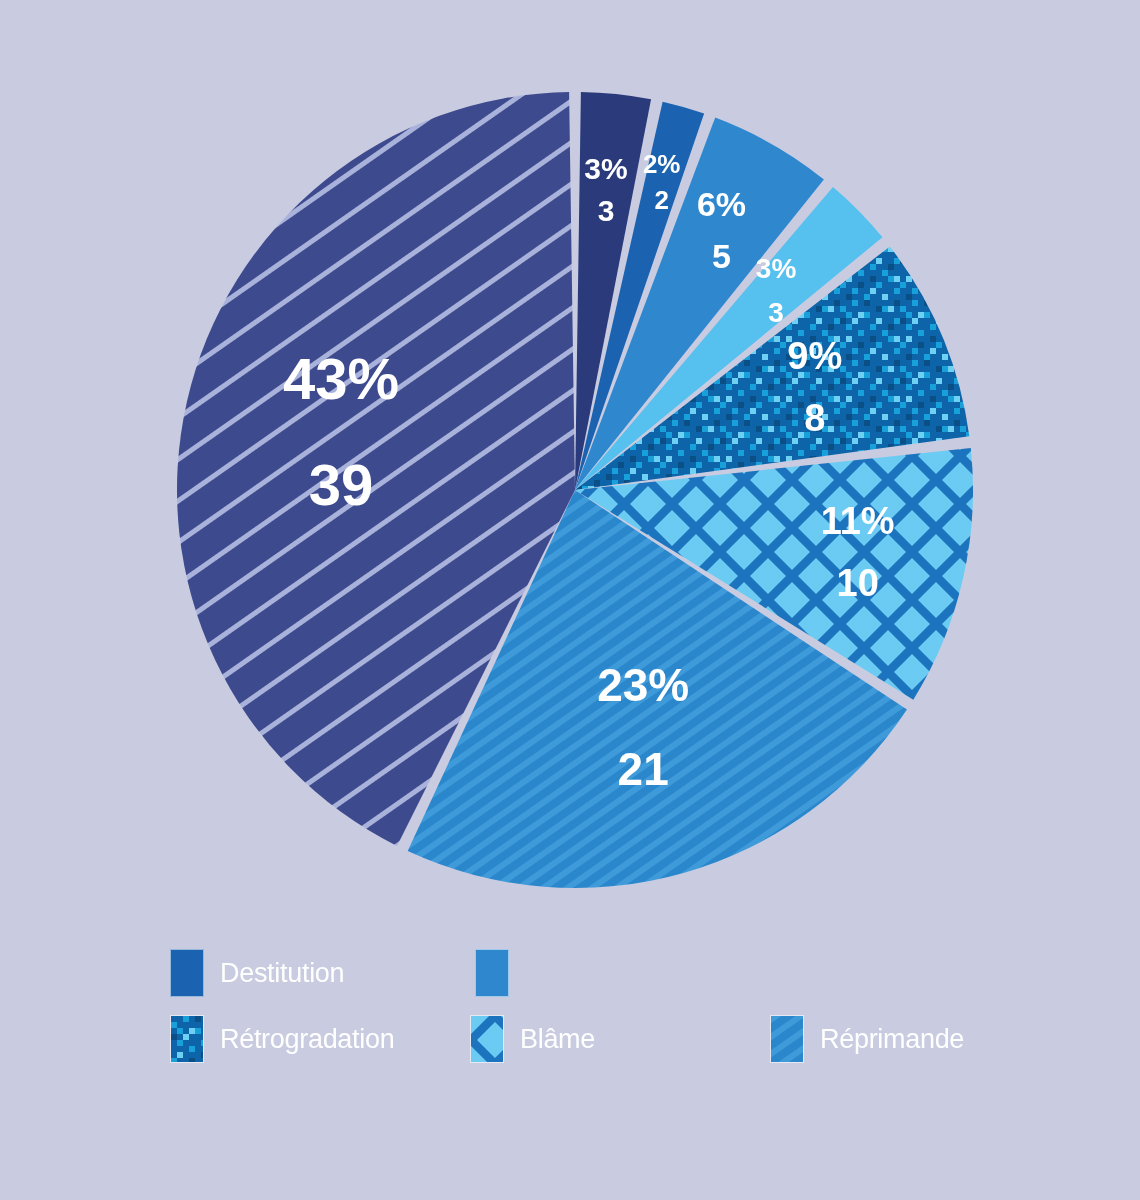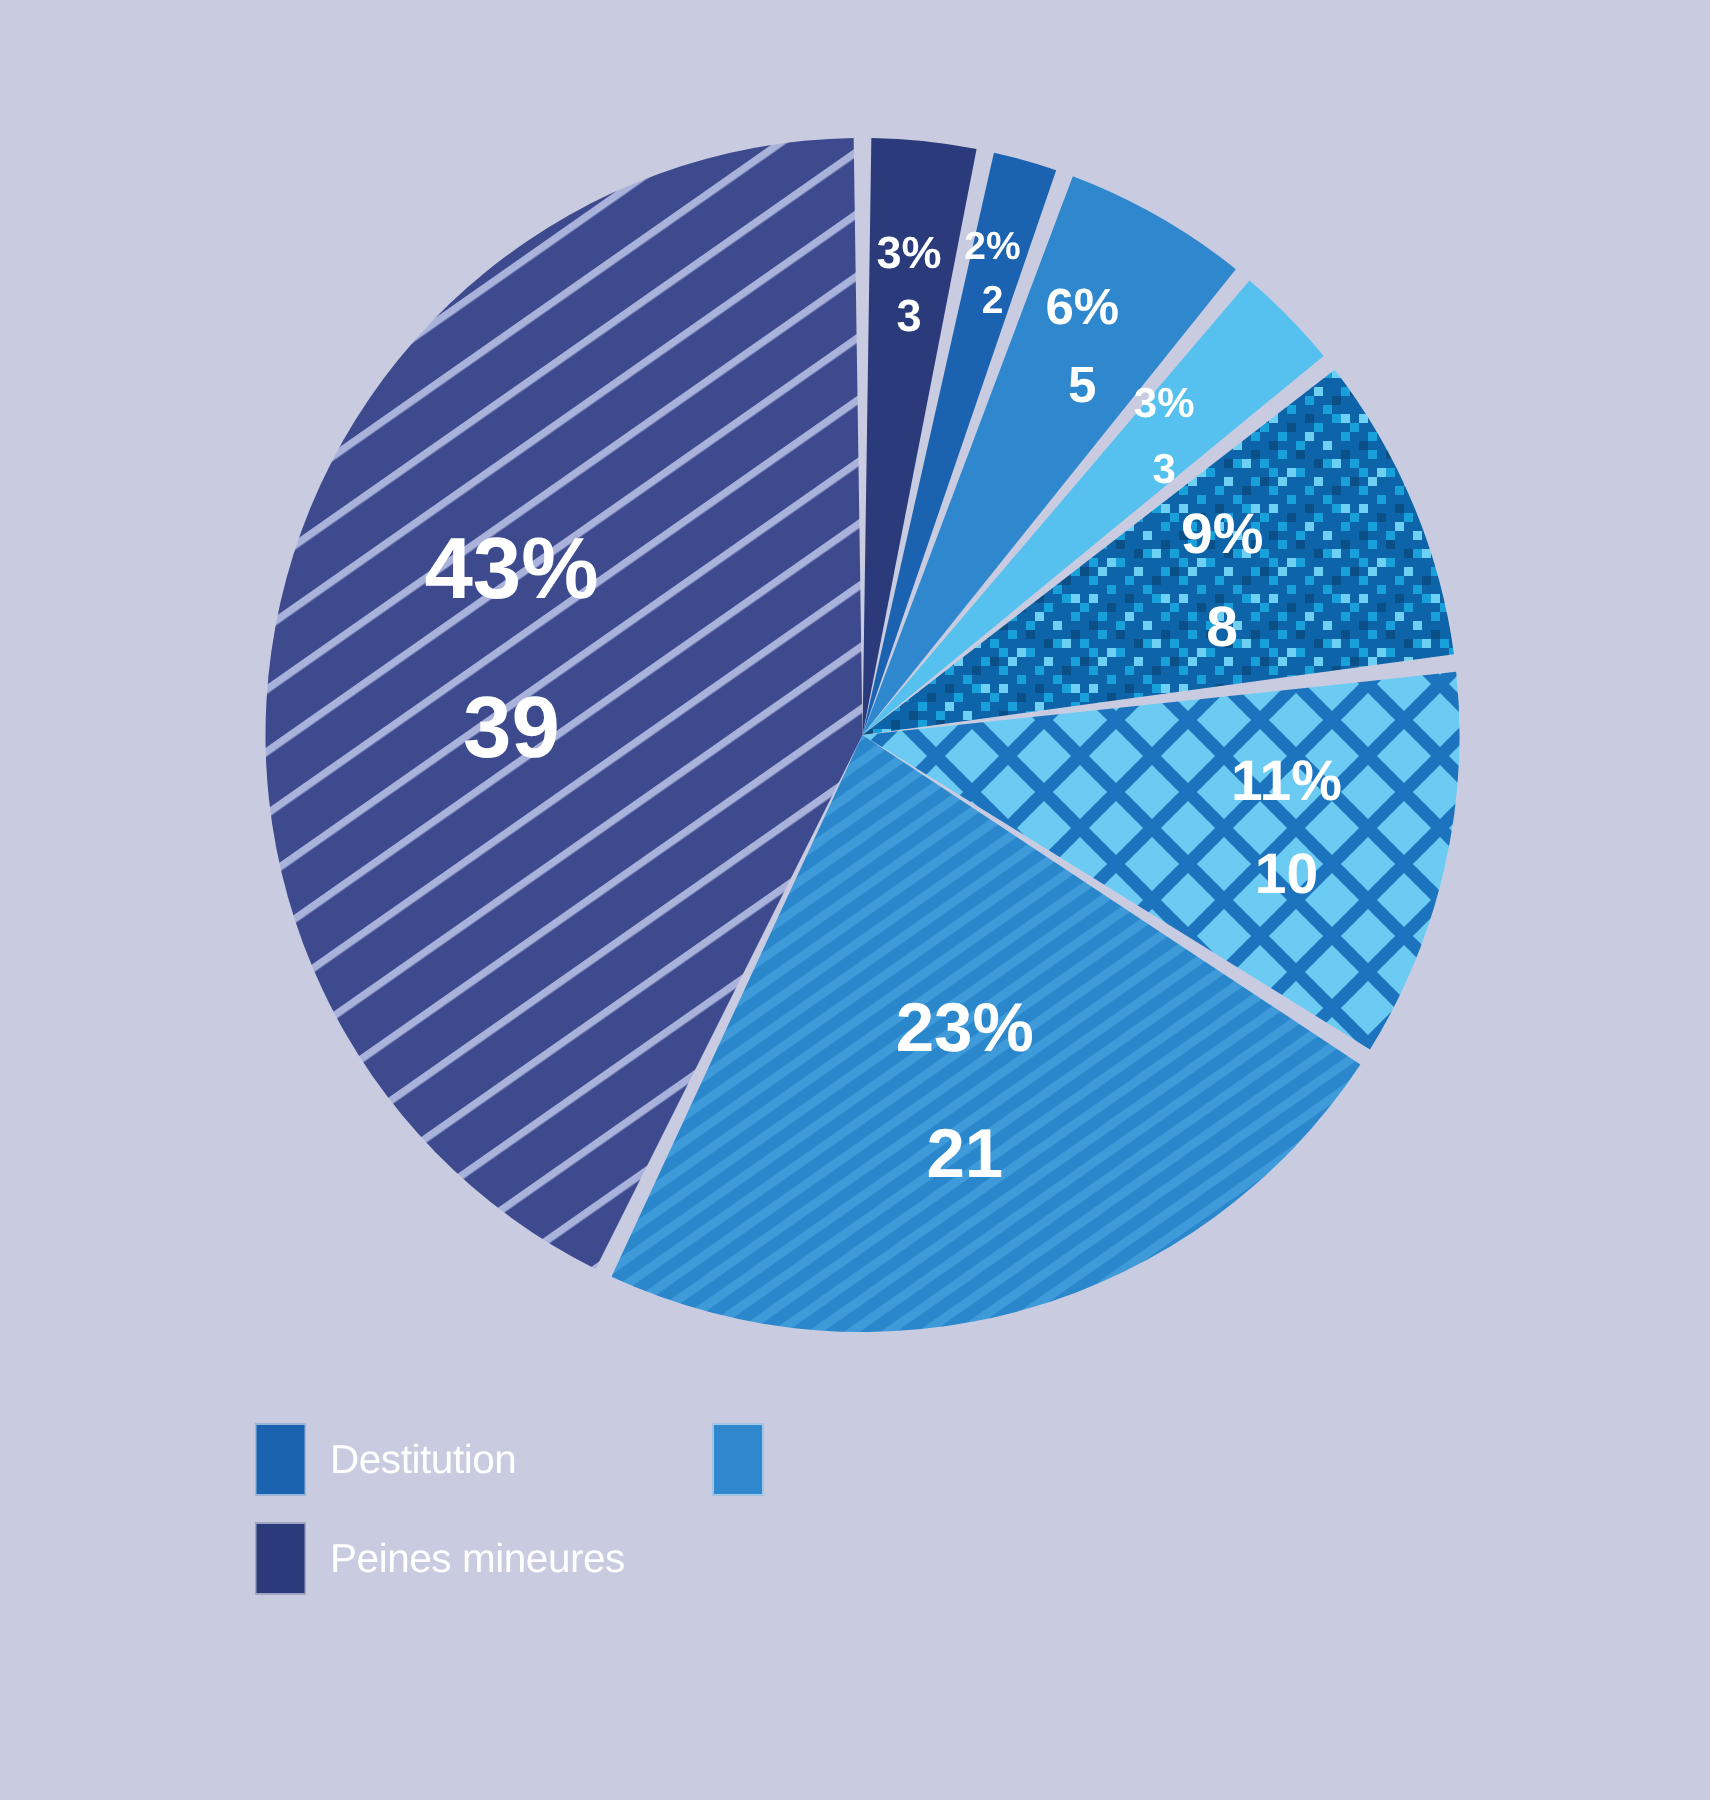--- a/index.html
+++ b/index.html
@@ -160,23 +160,39 @@
       <div class="legend-item">
         <div class="legend-swatch" style="background: rgb(27, 99, 176);"></div>
         <span class="legend-label">Destitution</span>
       </div>
       <div class="legend-item">
         <div class="legend-swatch" style="background: rgb(47, 135, 206);"></div>
       </div>
     </div>
     <div class="legend-row">
       <div class="legend-item">
-        <div class="legend-swatch" style="background: rgb(42, 58, 122);"></div>
-        <span class="legend-label">Peines mineures</span>
-      </div>
+        <div class="legend-swatch" style="line-height: 0; overflow: hidden;"><svg width="32" height="46" viewBox="0 0 32 46">
+            <rect width="32" height="46" fill="url(#pat-pixel-mosaic)"></rect>
+          </svg></div>
+        <span class="legend-label">Rétrogradation</span>
+      </div>
+      <div class="legend-item">
+        <div class="legend-swatch" style="line-height: 0; overflow: hidden;"><svg width="32" height="46" viewBox="0 0 32 46">
+            <rect width="32" height="46" fill="url(#pat-diamond-lattice)"></rect>
+          </svg></div>
+        <span class="legend-label">Blâme</span>
+      </div>
+      <div class="legend-item">
+        <div class="legend-swatch" style="line-height: 0; overflow: hidden;"><svg width="32" height="46" viewBox="0 0 32 46">
+            <rect width="32" height="46" fill="url(#pat-diagonal-stripes)"></rect>
+          </svg></div>
+        <span class="legend-label">Réprimande</span>
+      </div>
+    </div>
+    <div class="legend-row">
     </div>
   </div>
 
 <svg width="0" height="0" style="position: absolute;">
     <defs>
 
       <pattern id="pat-pixel-mosaic" width="60" height="60" patternUnits="userSpaceOnUse">
         <rect width="60" height="60" fill="#0d64a8"></rect>
         <g fill="#18a0db">
           <rect x="0" y="6" width="6" height="6"></rect>

